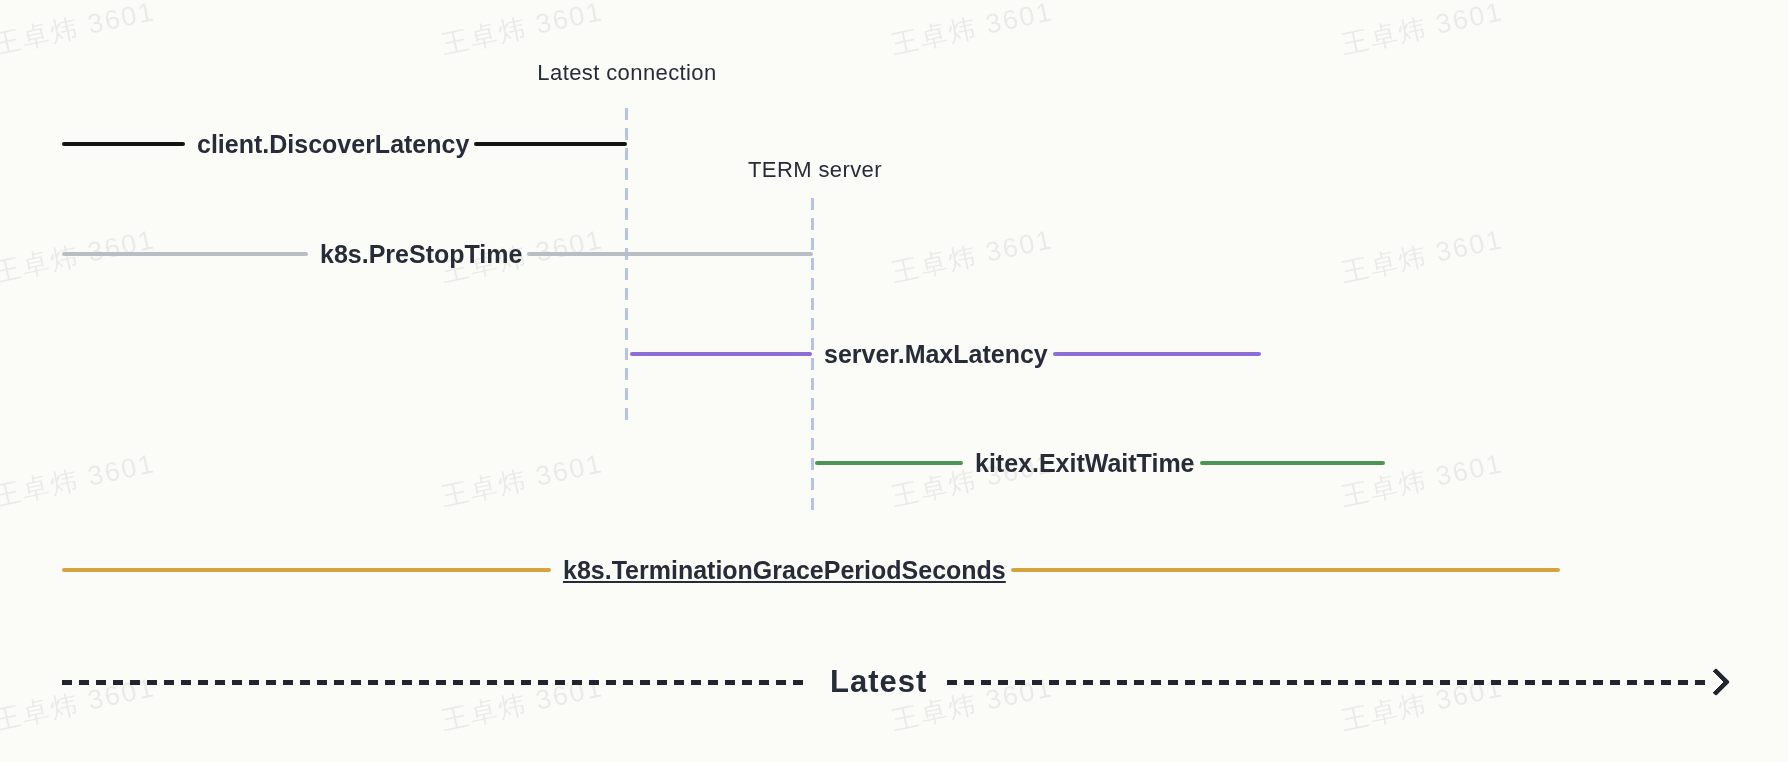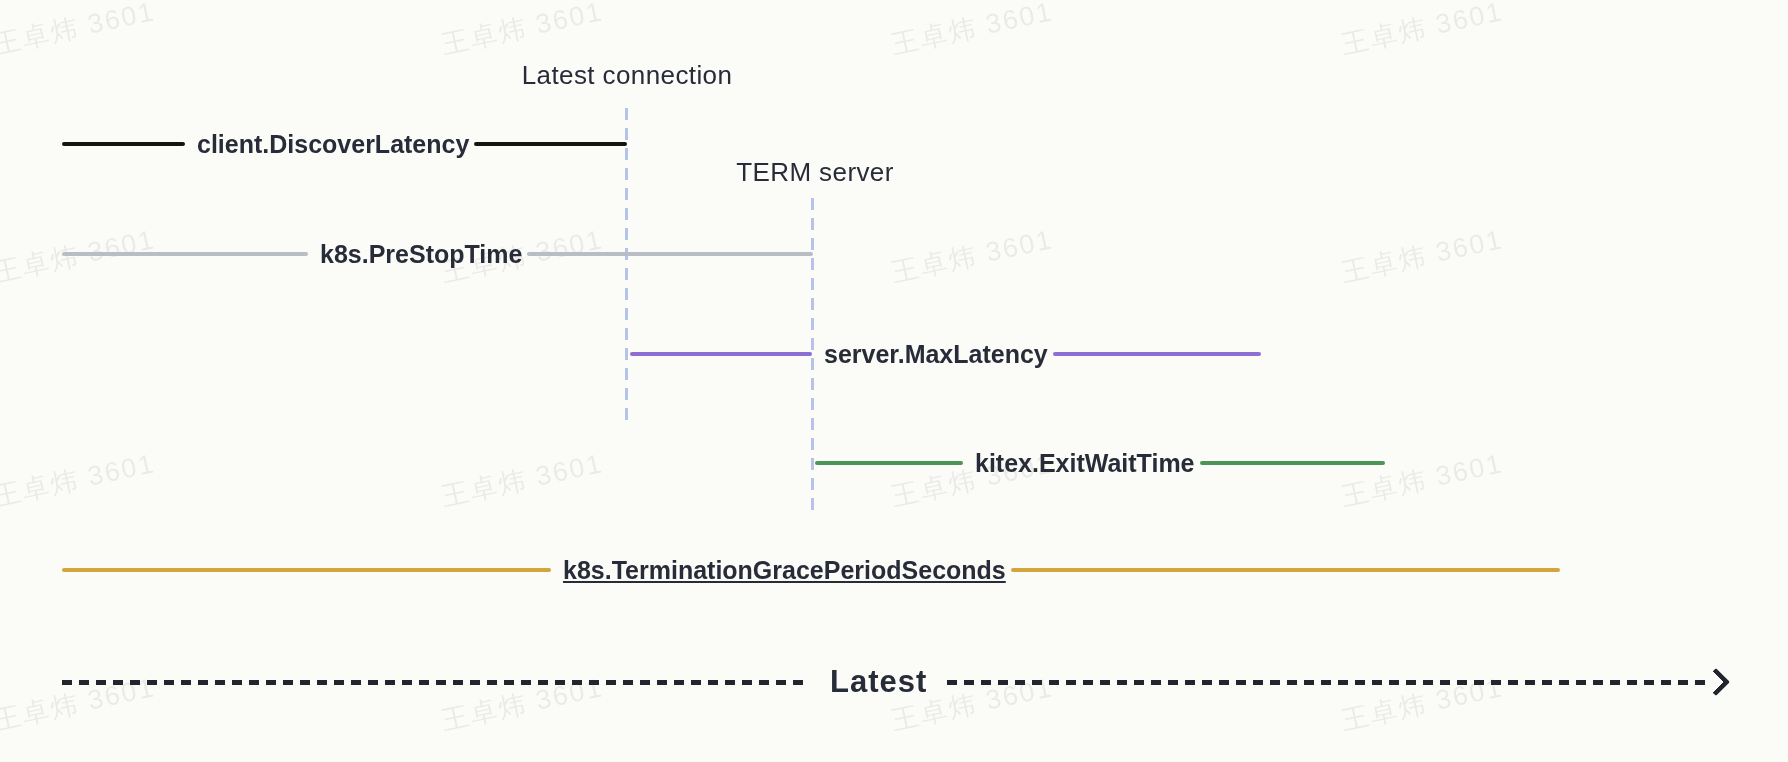--- a/index.html
+++ b/index.html
@@ -35,21 +35,21 @@
     background: repeating-linear-gradient(180deg,
       var(--marker, #b7c2ea) 0 12px, transparent 12px 20px);
   }
   .vline-latest { left: 625px; top: 108px; height: 314px; }
   .vline-term   { left: 811px; top: 198px; height: 314px; }
 
   
   .annotation {
     position: absolute;
     transform: translateX(-50%);
-    font-size: 26px;
+    font-size: 22px;
     letter-spacing: 0.4px;
     white-space: nowrap;
     color: var(--text, #272c38);
   }
   .a-latest { left: 627px; top: 60px; }
   .a-term   { left: 815px; top: 157px; }
 
   
   .row {
     position: absolute;

